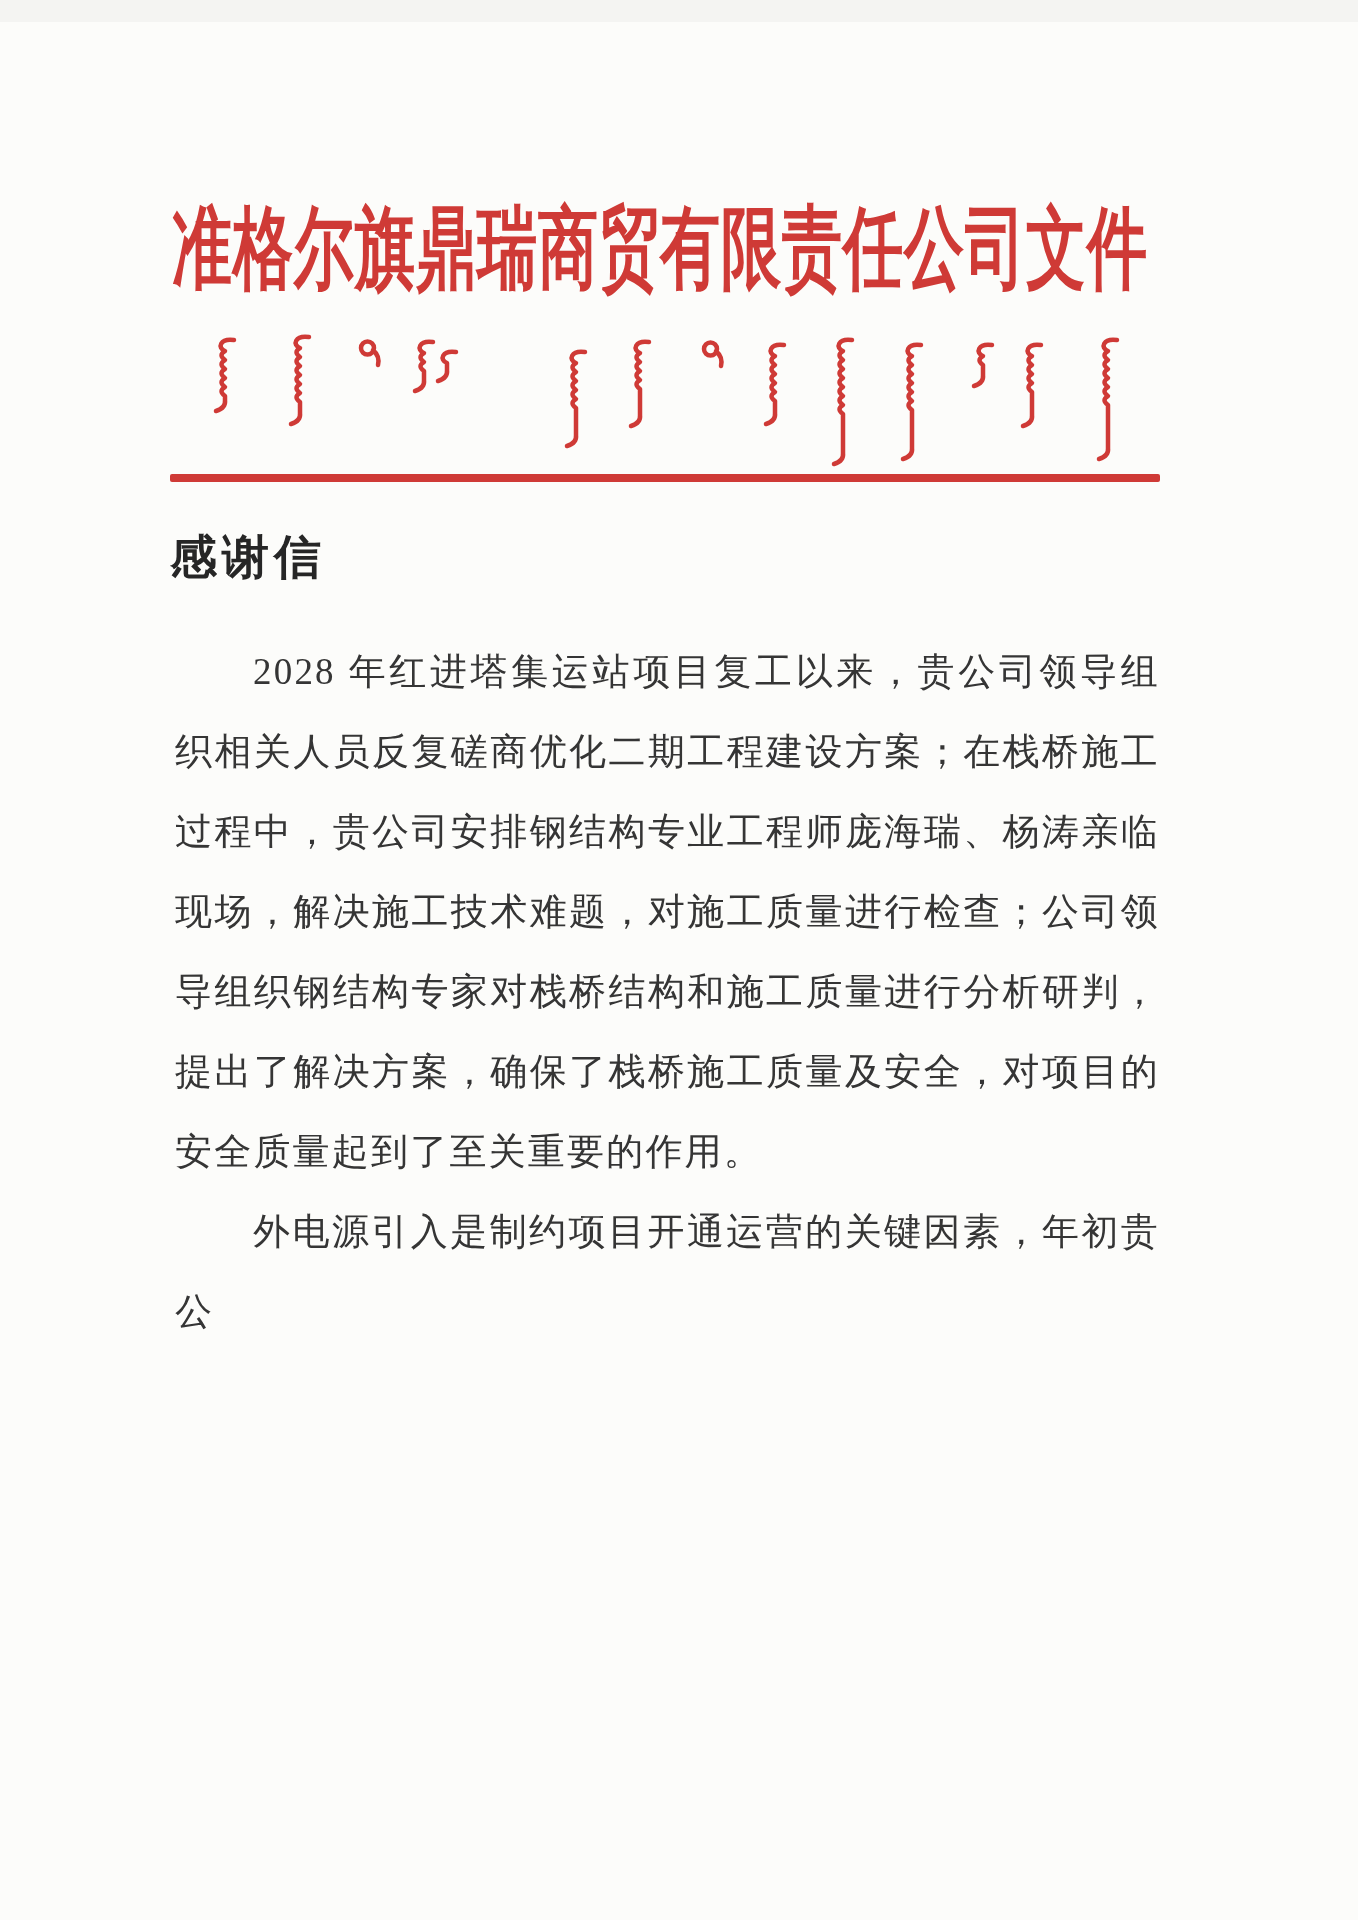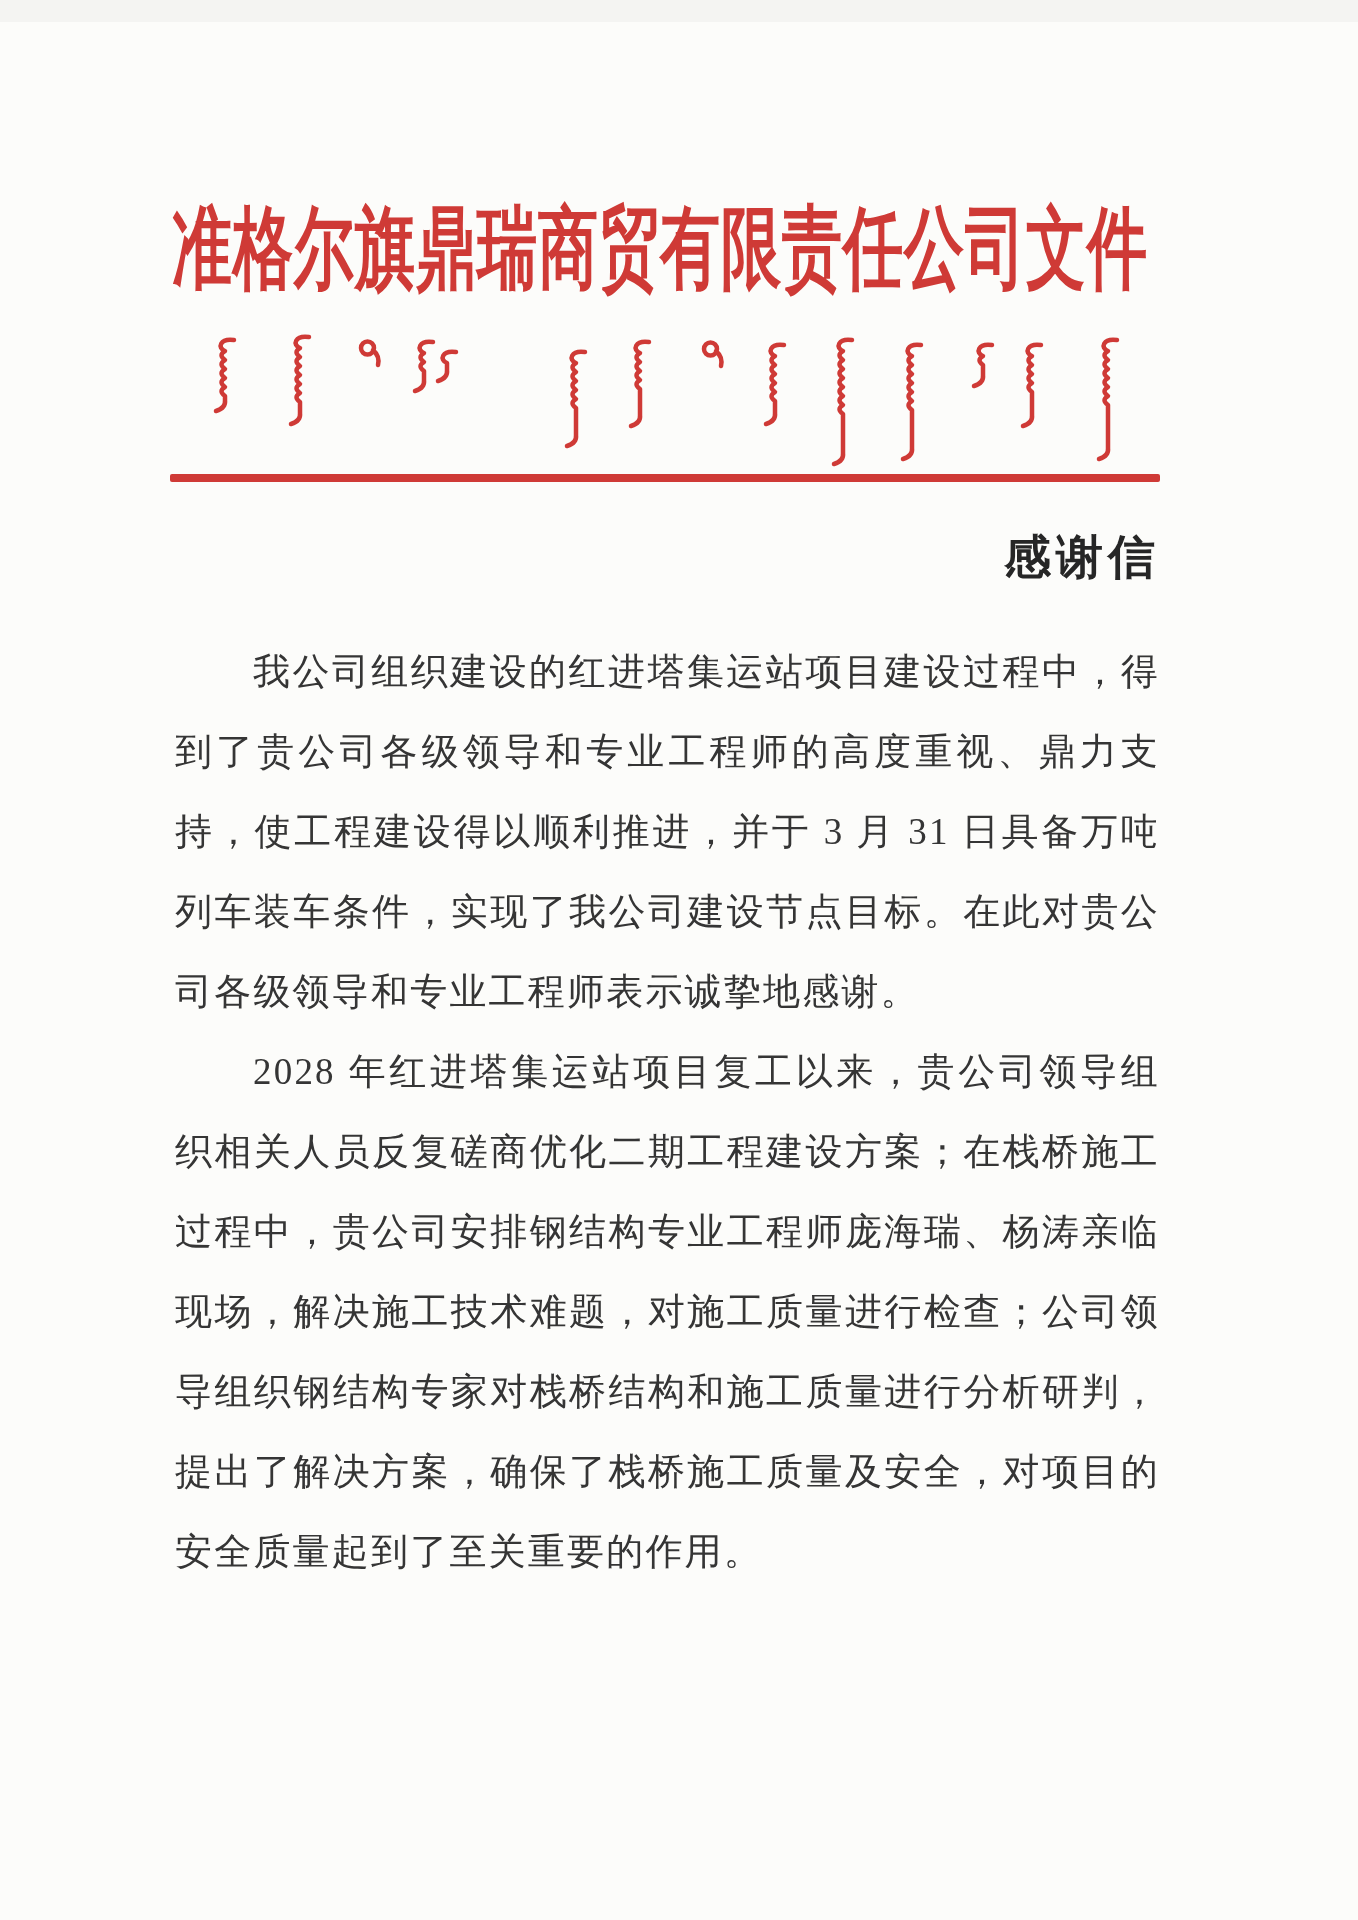--- a/index.html
+++ b/index.html
@@ -42,21 +42,21 @@
     border-radius:2px;
   }
   .letter-title {
     position:absolute;
     left:170px; top:505px; width:990px;
     margin:0;
     font-size:47px; line-height:60px;
     font-weight:700;
     color:#262626;
     letter-spacing:5px;
-    text-align:right;
+    text-align:left;
   }
   .letter-body {
     position:absolute;
     left:175px; top:610px;
     width:985px;
   }
   .letter-body p {
     margin:0;
     font-size:37px;
     line-height:80px;
@@ -92,17 +92,17 @@
         <path d="M 871 18 C 857 16 854 26 862 29 q -7 4 0 9 q -7 4 0 9 q -7 4 0 9 q -7 4 0 9 L 862 88 q 1 8 -9 11" fill="none" stroke="#cf3a36" stroke-width="4.5" stroke-linecap="round" stroke-linejoin="round"></path>
         <path d="M 947 13 C 933 11 930 21 938 24 q -7 4 0 9 q -7 4 0 9 q -7 4 0 9 q -7 4 0 9 q -7 4 0 9 q -7 4 0 9 L 938 121 q 1 8 -9 11" fill="none" stroke="#cf3a36" stroke-width="4.5" stroke-linecap="round" stroke-linejoin="round"></path>
       </svg>
   </div>
 
   <div class="red-rule"></div>
 
   <h2 class="letter-title">感谢信</h2>
 
   <div class="letter-body">
-    <p class="indent">我公司组织建设的红进塔集运站项目建设过程中，得到了贵公司各级领导和专业工程师的高度重视、鼎力支持，使工程建设得以顺利推进，并于 3 月 31 日具备万吨列车装车条件，实现了我公司建设节点目标。在此对贵公司各级领导和专业工程师表示诚挚地感谢。</p>
     <p class="indent">2028 年红进塔集运站项目复工以来，贵公司领导组织相关人员反复磋商优化二期工程建设方案；在栈桥施工过程中，贵公司安排钢结构专业工程师庞海瑞、杨涛亲临现场，解决施工技术难题，对施工质量进行检查；公司领导组织钢结构专家对栈桥结构和施工质量进行分析研判，提出了解决方案，确保了栈桥施工质量及安全，对项目的安全质量起到了至关重要的作用。</p>
+    <p class="indent">外电源引入是制约项目开通运营的关键因素，年初贵公</p>
   </div>
 
 </div>
 
 </body></html>

